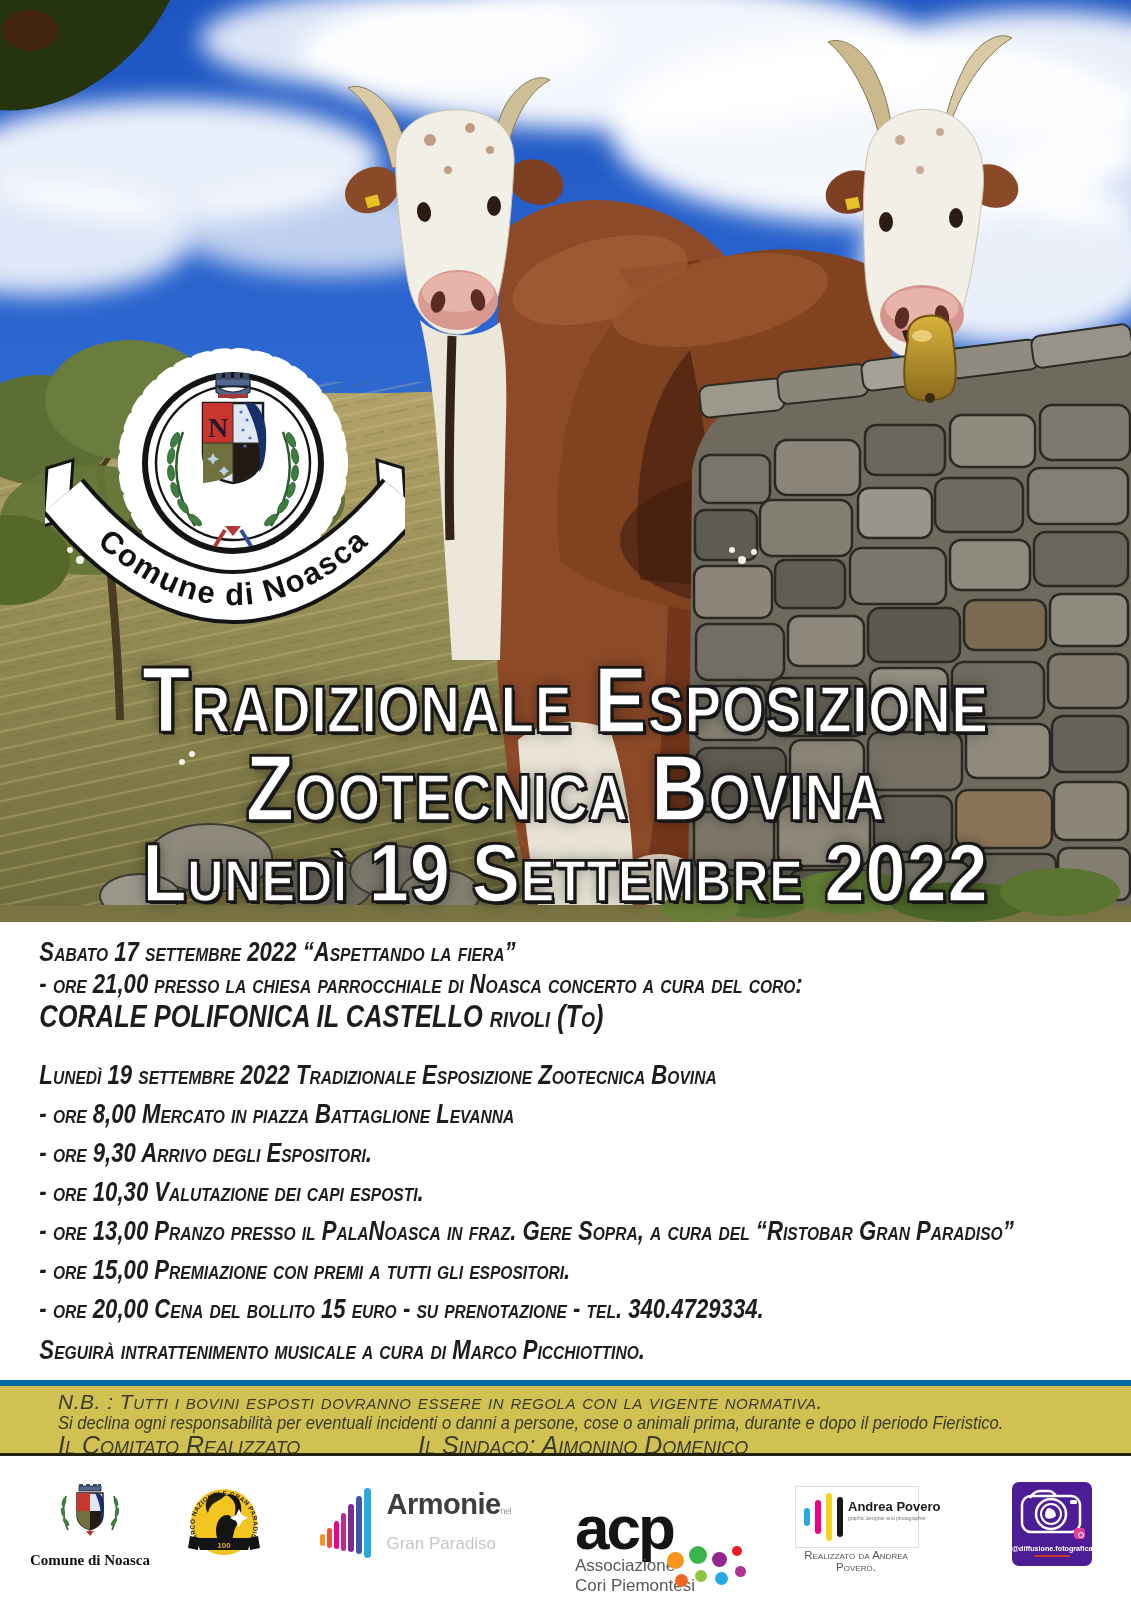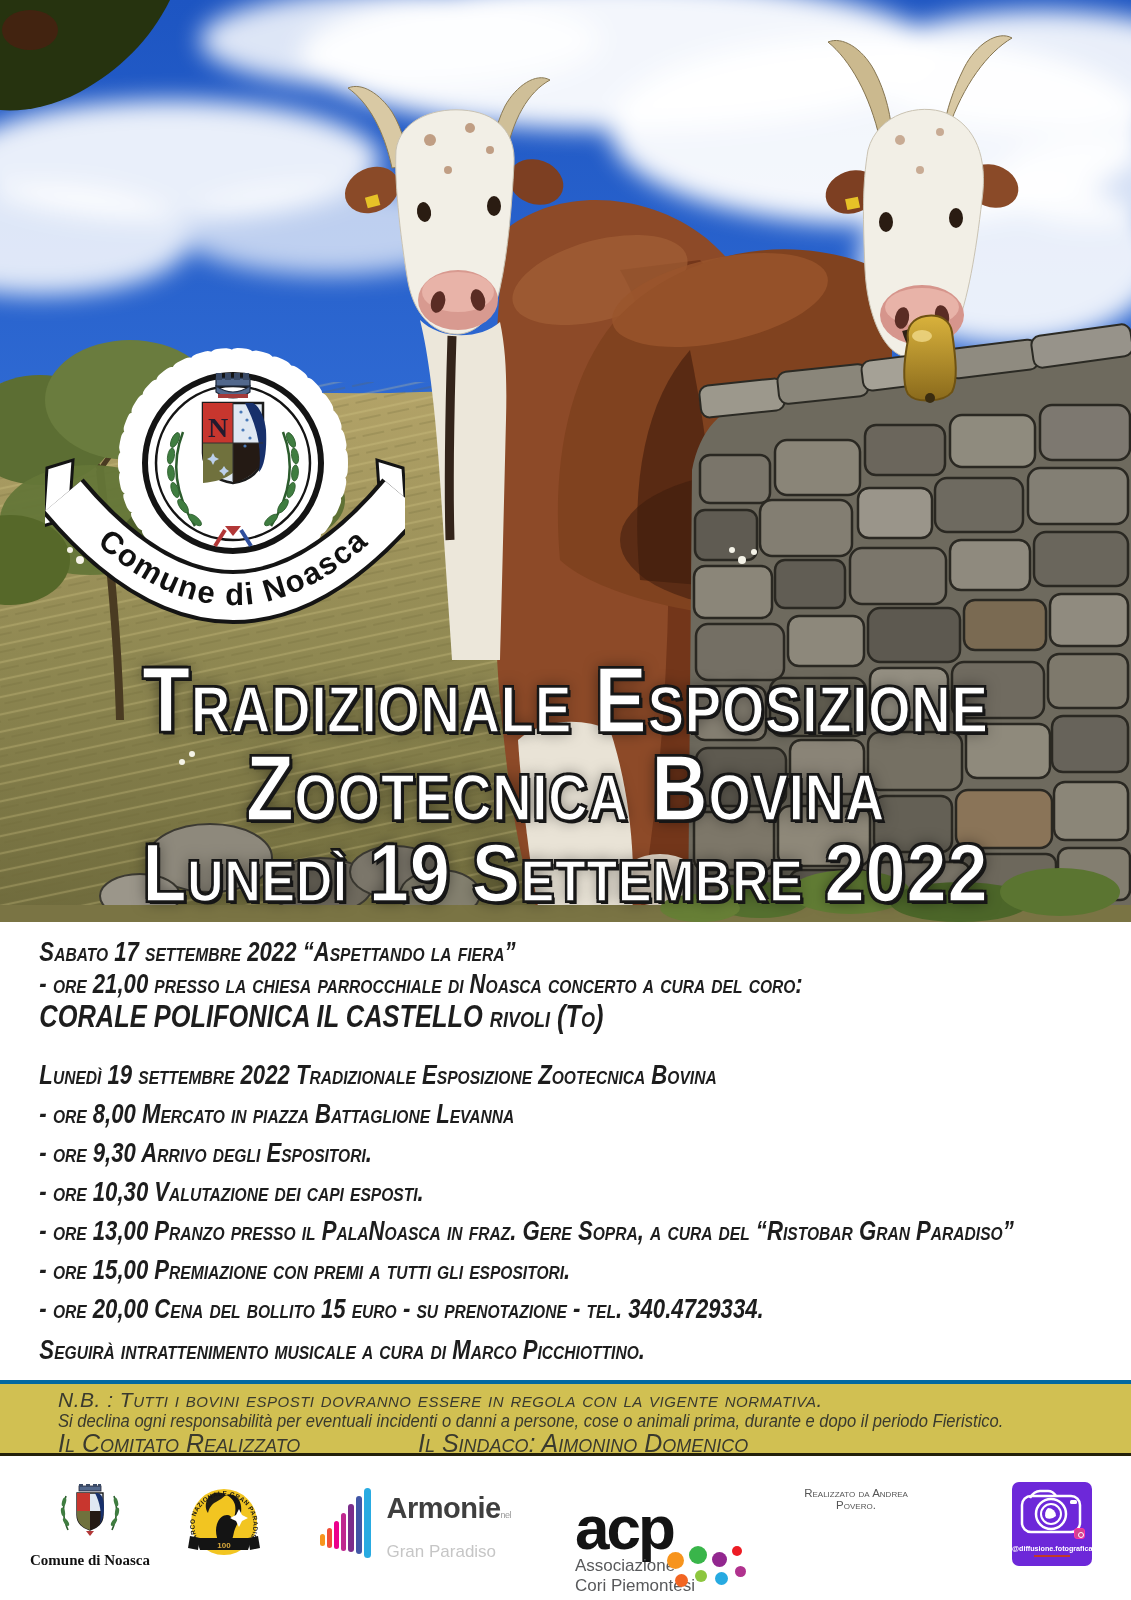--- a/index.html
+++ b/index.html
@@ -21,45 +21,45 @@
   .schedule{position:absolute;left:0;top:922px;width:1131px;padding:14px 0 0 48px;
       transform:scaleX(.82);transform-origin:left top;color:#1d1d1d;
       font-style:italic;font-weight:bold;font-variant:small-caps;font-size:27px;white-space:nowrap;}
   .sl{height:32px;line-height:32px;}
   .sl3{height:36px;line-height:34px;font-size:31px;}
   .sl2{height:39px;line-height:39px;}
   .gap{margin-top:20px;}
   .last{margin-top:2px;}
   
   .notice{position:absolute;left:0;top:1380px;width:1131px;height:76px;box-sizing:border-box;
-      background:#d1c052;border-top:4px solid #0369a1;border-bottom:3px solid #24210a;
+      background:#d1c052;border-top:6px solid #0369a1;border-bottom:3px solid #24210a;
       box-shadow:0 5px 4px rgba(0,0,0,.25);padding:4px 0 0 58px;color:#3a3a2e;
       font-style:italic;overflow:hidden;white-space:nowrap;}
   .nb{font-variant:small-caps;font-size:21px;line-height:23px;letter-spacing:.5px;}
   .disc{font-size:18px;line-height:20px;transform:scaleX(.92);transform-origin:left;}
   .sig{font-variant:small-caps;font-size:25px;line-height:25px;display:flex;}
   .sig .committee{width:360px;}
   
   .footer{position:absolute;left:0;top:1456px;width:1131px;height:144px;background:#fff;}
   .logo{position:absolute;}
   .comune-label{font-family:"Liberation Serif",serif;font-weight:bold;font-size:15px;color:#111;
       text-align:center;width:140px;margin-top:2px;}
   .armonie-txt{display:inline-block;vertical-align:top;margin-left:6px;}
-  .armonie-title{font-size:29px;font-weight:bold;color:#3f3f3f;line-height:40px;letter-spacing:-.5px;}
+  .armonie-title{font-size:29px;font-weight:bold;color:#3f3f3f;line-height:32px;letter-spacing:-.5px;}
   .armonie-suffix{font-size:9px;color:#9a9a9a;font-weight:normal;}
   .armonie-sub{font-size:17px;color:#c6c6c6;line-height:18px;margin-top:8px;}
   .acp-word{font-size:62px;font-weight:bold;color:#141414;letter-spacing:-3px;line-height:56px;}
   .acp-sub{font-size:17px;color:#58595b;line-height:20px;}
   .dot{position:absolute;border-radius:50%;}
   .povero-card{width:122px;height:60px;background:#fff;border:1px solid #ddd;position:relative;}
   .pbar{position:absolute;width:6px;border-radius:3px;}
   .povero-title{position:absolute;left:52px;top:12px;font-size:13px;font-weight:bold;color:#191919;white-space:nowrap;}
   .povero-tag{position:absolute;left:52px;top:28px;font-size:5px;color:#777;white-space:nowrap;}
   .povero-cap{font-variant:small-caps;font-size:11.5px;color:#555;margin-top:1px;text-align:center;width:122px;}
-  .diff-box{width:80px;height:84px;background:#6d28d9;border-radius:7px;position:relative;}
+  .diff-box{width:80px;height:84px;background:#4c1d95;border-radius:7px;position:relative;}
   .diff-handle{position:absolute;left:0;width:80px;top:62px;font-size:7.2px;color:#fff;text-align:center;font-weight:bold;}
   .diff-sub{position:absolute;left:22px;top:73px;width:36px;height:2px;background:#c0392b;}
   .ig{position:absolute;right:7px;top:46px;width:11px;height:11px;border-radius:3px;
       background:#d6418f;border:1px solid #f3a;box-sizing:border-box;}
   .ig:after{content:"";position:absolute;left:2.5px;top:2.5px;width:4px;height:4px;border:1px solid #fff;border-radius:50%;}
 </style>
 </head>
 <body>
 
 <div class="poster">
@@ -440,20 +440,28 @@
       <span class="dot" style="left:114px;top:46px;width:18px;height:18px;background:#39b54a"></span>
       <span class="dot" style="left:137px;top:52px;width:15px;height:15px;background:#92278f"></span>
       <span class="dot" style="left:157px;top:46px;width:10px;height:10px;background:#ed1c24"></span>
       <span class="dot" style="left:100px;top:74px;width:13px;height:13px;background:#f26522"></span>
       <span class="dot" style="left:120px;top:70px;width:12px;height:12px;background:#8dc63f"></span>
       <span class="dot" style="left:140px;top:72px;width:13px;height:13px;background:#27aae1"></span>
       <span class="dot" style="left:160px;top:66px;width:11px;height:11px;background:#b0328e"></span>
     </div>
 
     <div class="logo" style="left:795px;top:30px;">
+      <div class="povero-card">
+        <span class="pbar" style="left:8px;top:21px;height:18px;background:#27aae1"></span>
+        <span class="pbar" style="left:19px;top:13px;height:34px;background:#ec008c"></span>
+        <span class="pbar" style="left:30px;top:6px;height:48px;background:#f8d31c"></span>
+        <span class="pbar" style="left:41px;top:10px;height:40px;background:#161616"></span>
+        <div class="povero-title">Andrea Povero</div>
+        <div class="povero-tag">graphic designer and photographer</div>
+      </div>
       <div class="povero-cap">Realizzato da Andrea Povero.</div>
     </div>
 
     <div class="logo" style="left:1012px;top:26px;">
       <div class="diff-box">
         <svg width="80" height="60" viewBox="0 0 80 60">
           <path d="M18,16 q4,-7 10,-7 h8 q5,0 8,5" fill="none" stroke="#fff" stroke-width="2.5"></path>
           <rect x="10" y="14" width="58" height="36" rx="9" fill="none" stroke="#fff" stroke-width="2.5"></rect>
           <circle cx="39" cy="32" r="15" fill="none" stroke="#fff" stroke-width="2.5"></circle>
           <circle cx="39" cy="32" r="10" fill="none" stroke="#fff" stroke-width="2"></circle>

